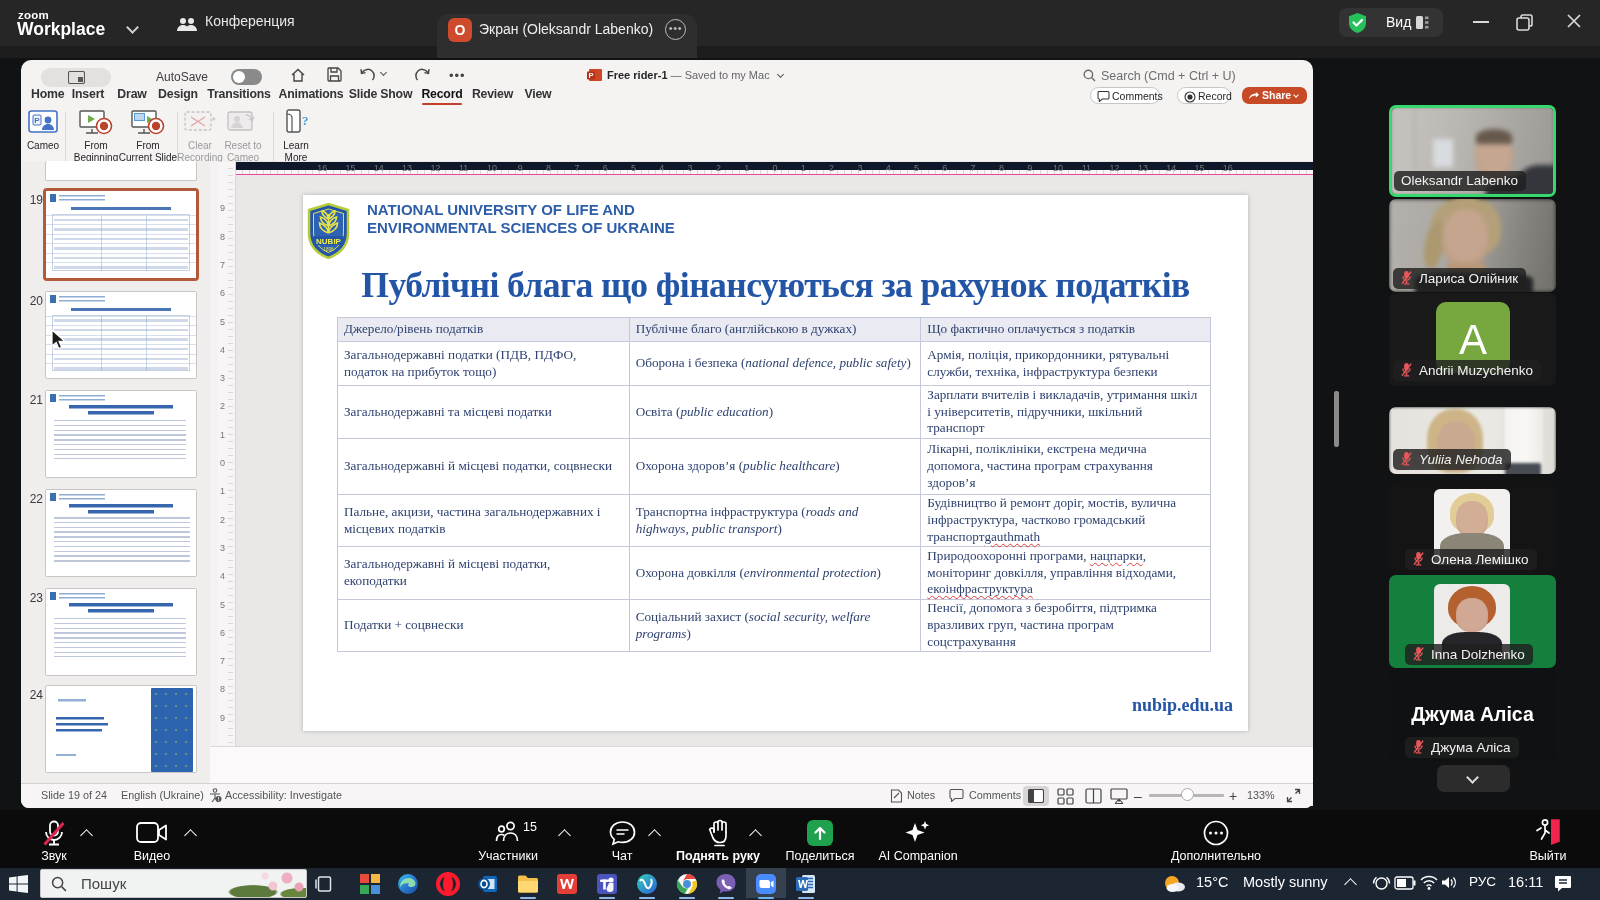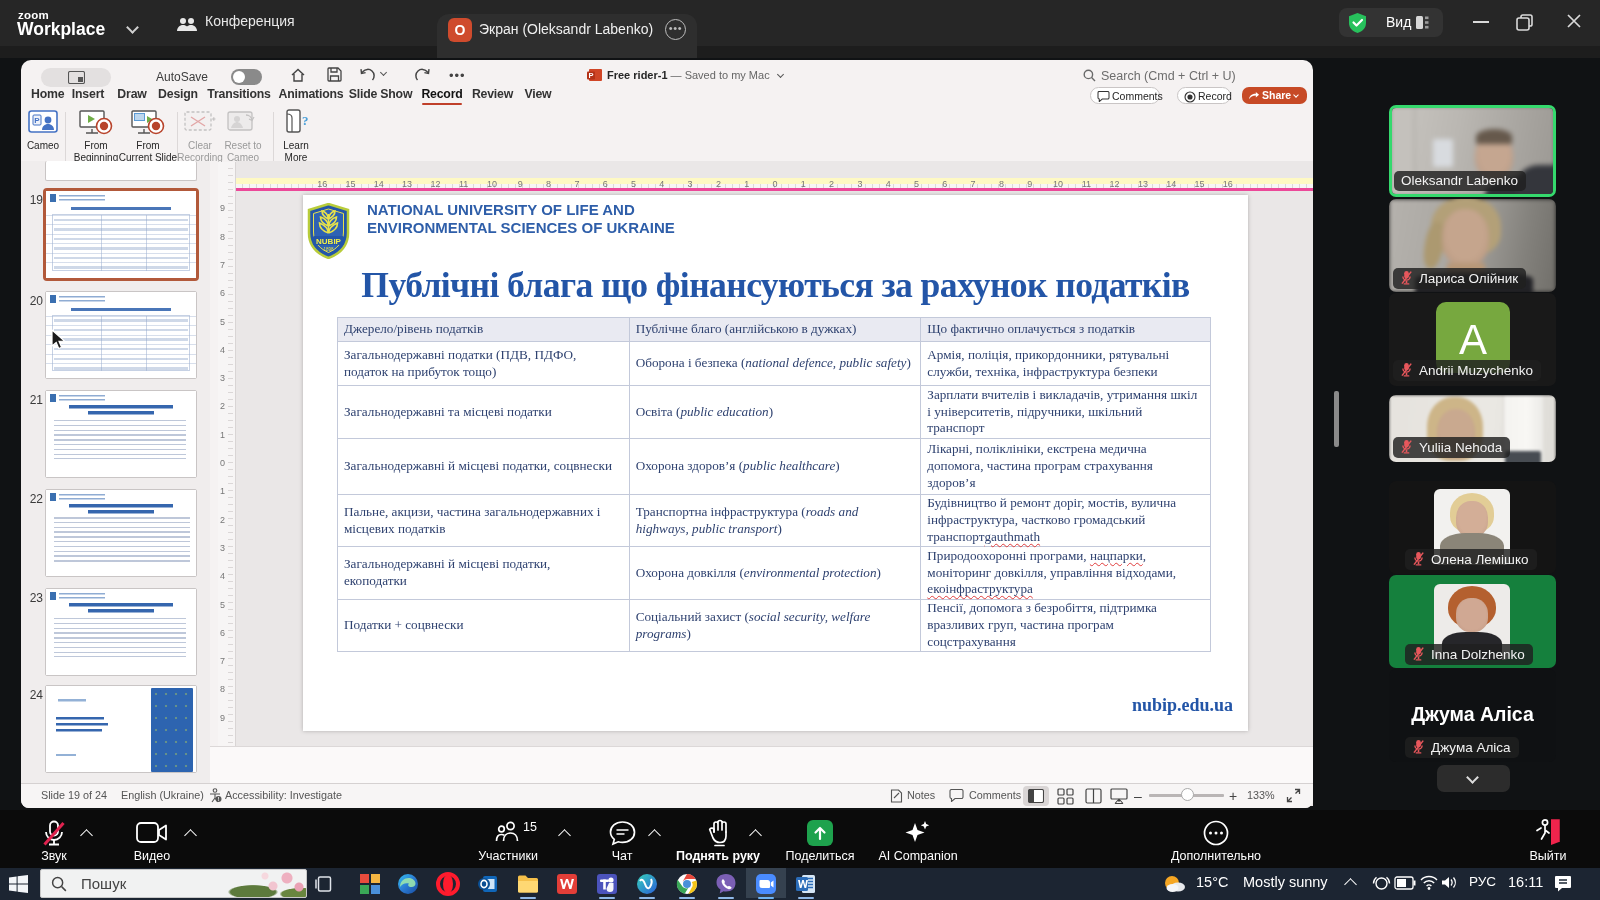--- a/index.html
+++ b/index.html
@@ -29,21 +29,21 @@
 .rbtn { position:absolute; top:48px; text-align:center; font-size:10px; color:#262626; line-height:12px; }
 .rbtn.dis { color:#9a9a9a; }
 .rsep { position:absolute; top:52px; width:1px; height:50px; background:#dcd8d8; }
 
 #thumbs { position:absolute; left:0; top:101px; width:189px; height:623px; background:#f0eded; overflow:hidden; }
 .tnum { position:absolute; font-size:12px; color:#3a3a3a; width:22px; text-align:right; }
 .thumb { position:absolute; left:24px; width:152px; background:#fff; border:1px solid #c9c5c5; border-radius:2px; }
 .thumb.sel { border:3px solid #b2593a; border-radius:4px; }
 
 #slidearea { position:absolute; left:215px; top:101px; width:1077px; height:645px; background:#eae7e7; }
-#hruler { position:absolute; left:215px; top:102px; width:1077px; height:13px; background:#fef9c3; border-bottom:3px solid #ec4899; font-size:9px; color:#777;margin-top:16px; }
+#hruler { position:absolute; left:215px; top:102px; width:1077px; height:13px; background:#0f172a; border-bottom:1px solid #ec4899; font-size:9px; color:#777; }
 #vruler { position:absolute; left:197px; top:102px; width:18px; height:644px; background:#f7f5f5; border-right:1px solid #d9d5d5; font-size:9px; color:#777; }
 #slide { position:absolute; left:282px; top:135px; width:945px; height:536px; background:#fff; box-shadow:0 0 4px rgba(0,0,0,.25); }
 
 #notes { position:absolute; left:189px; top:686px; width:1103px; height:37px; background:#fbf9f9; border-top:1px solid #dcd8d8; }
 #statusbar { position:absolute; left:0; top:723px; width:1292px; height:25px; background:#f7f5f5; border-top:1px solid #d5d1d1; border-radius:0 0 8px 8px; font-size:10.8px; color:#555; }
 
 .vtile { position:absolute; left:1389px; width:167px; height:93px; border-radius:7px; overflow:hidden; background:#191919; }
 .vlabel { position:absolute; background:rgba(32,32,32,.82); border-radius:5px; color:#f2f2f2; font-size:13.5px; padding:2px 8px 3px 7px; white-space:nowrap; }
 .micoff { display:inline-block; position:relative; width:13px; height:15px; vertical-align:-2px; margin-right:6px; }
 
@@ -545,21 +545,21 @@
               <g fill="#e8575c">
                 <rect x="4.2" y="1" width="4.6" height="7.5" rx="2.3"></rect>
                 <path d="M2.2 6.5 a4.3 4.3 0 0 0 8.6 0 h-1.4 a2.9 2.9 0 0 1 -5.8 0z"></path>
                 <rect x="5.7" y="11" width="1.6" height="2.2"></rect>
                 <rect x="3.6" y="13.2" width="5.8" height="1.3" rx="0.6"></rect>
               </g>
               <path d="M11.2 1.6 L2 13.6" stroke="#e8575c" stroke-width="1.5"></path>
             </svg></span>Andrii Muzychenko</div>
     </div>
 
-    <div class="vtile" style="top:395px;height:67px;">
+    <div class="vtile" style="top:407px;height:67px;font-style:italic;">
       <div class="abs" style="left:0;top:0;width:167px;height:93px;filter:blur(1.5px);background:linear-gradient(95deg,#e5e2dd 0%,#eae8e3 60%,#dddbd6 100%);">
         <div class="abs" style="left:114px;top:0;width:40px;height:93px;background:linear-gradient(90deg,#f4f3f0 0%,#f8f7f4 60%,#ebeae7 100%);border-left:1.5px solid #d5d3ce;"></div>
         <div class="abs" style="left:116px;top:56px;width:36px;height:28px;background:#474c52;border-radius:2px;"></div>
         <div class="abs" style="left:38px;top:2px;width:56px;height:64px;background:#cdb588;border-radius:46% 46% 40% 40%;"></div>
         <div class="abs" style="left:48px;top:14px;width:38px;height:50px;background:radial-gradient(ellipse at 50% 45%,#c9a98f 60%,#bc9b82 100%);border-radius:46% 46% 42% 42%;"></div>
         <div class="abs" style="left:32px;top:70px;width:72px;height:23px;background:#3c424a;border-radius:38% 38% 0 0;"></div>
         <div class="abs" style="left:102px;top:78px;width:52px;height:15px;background:#edebe7;transform:rotate(-4deg);"></div>
       </div>
       <div class="vlabel" style="left:4px;bottom:4px;"><span class="micoff"><svg width="13" height="15" viewBox="0 0 13 15">
               <g fill="#e8575c">

